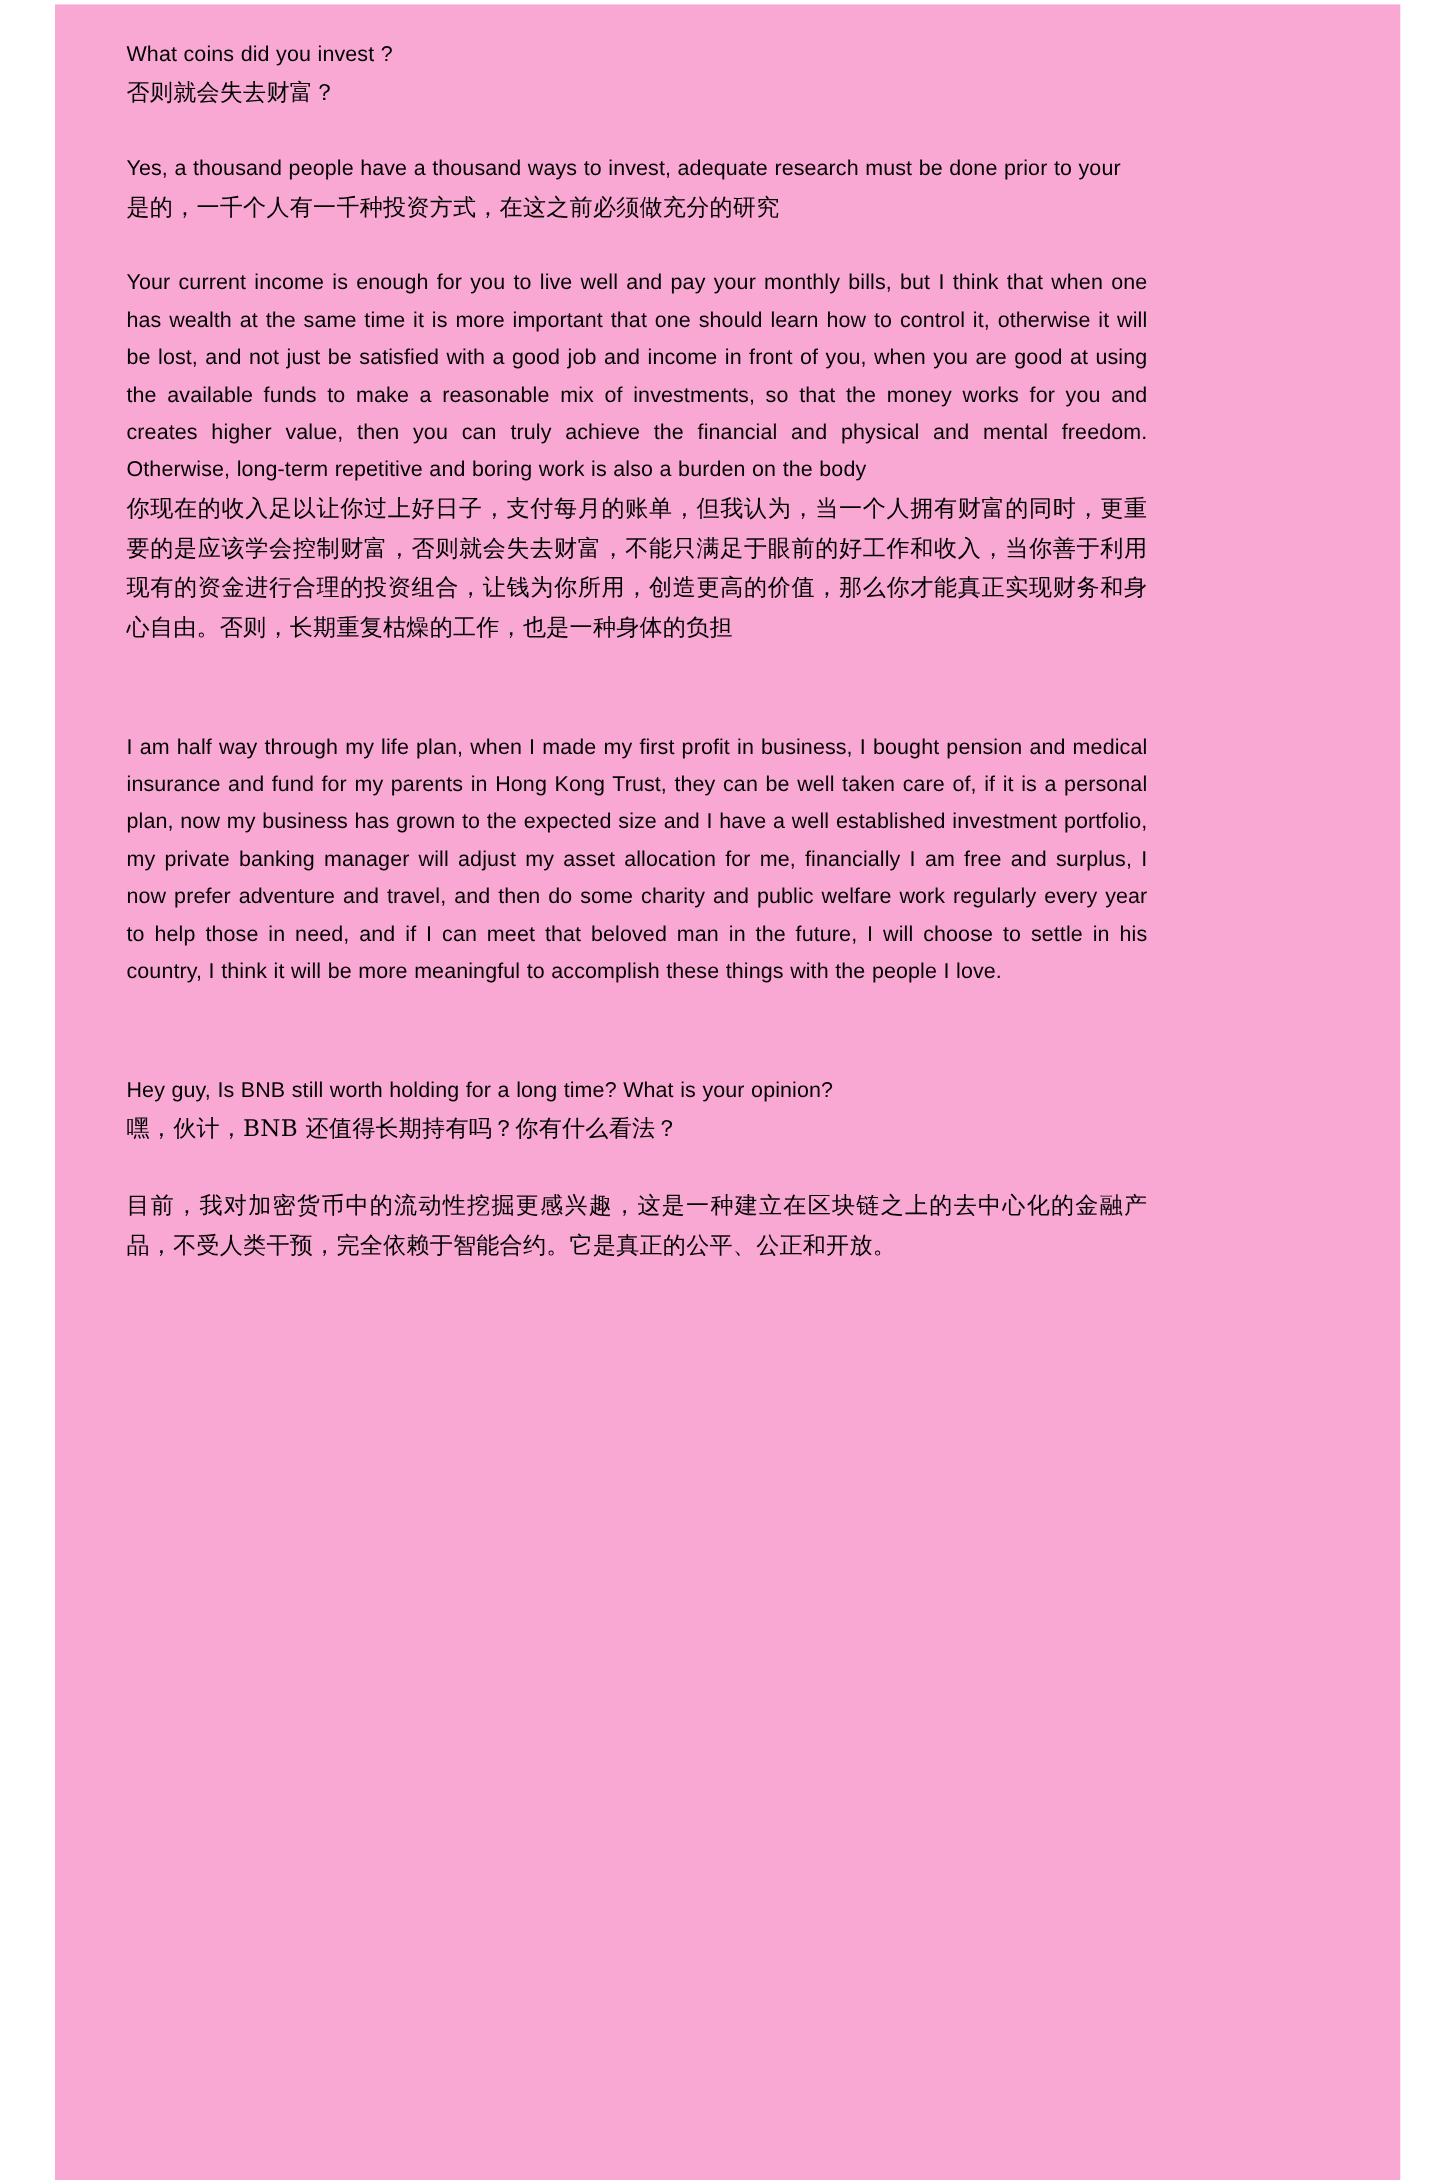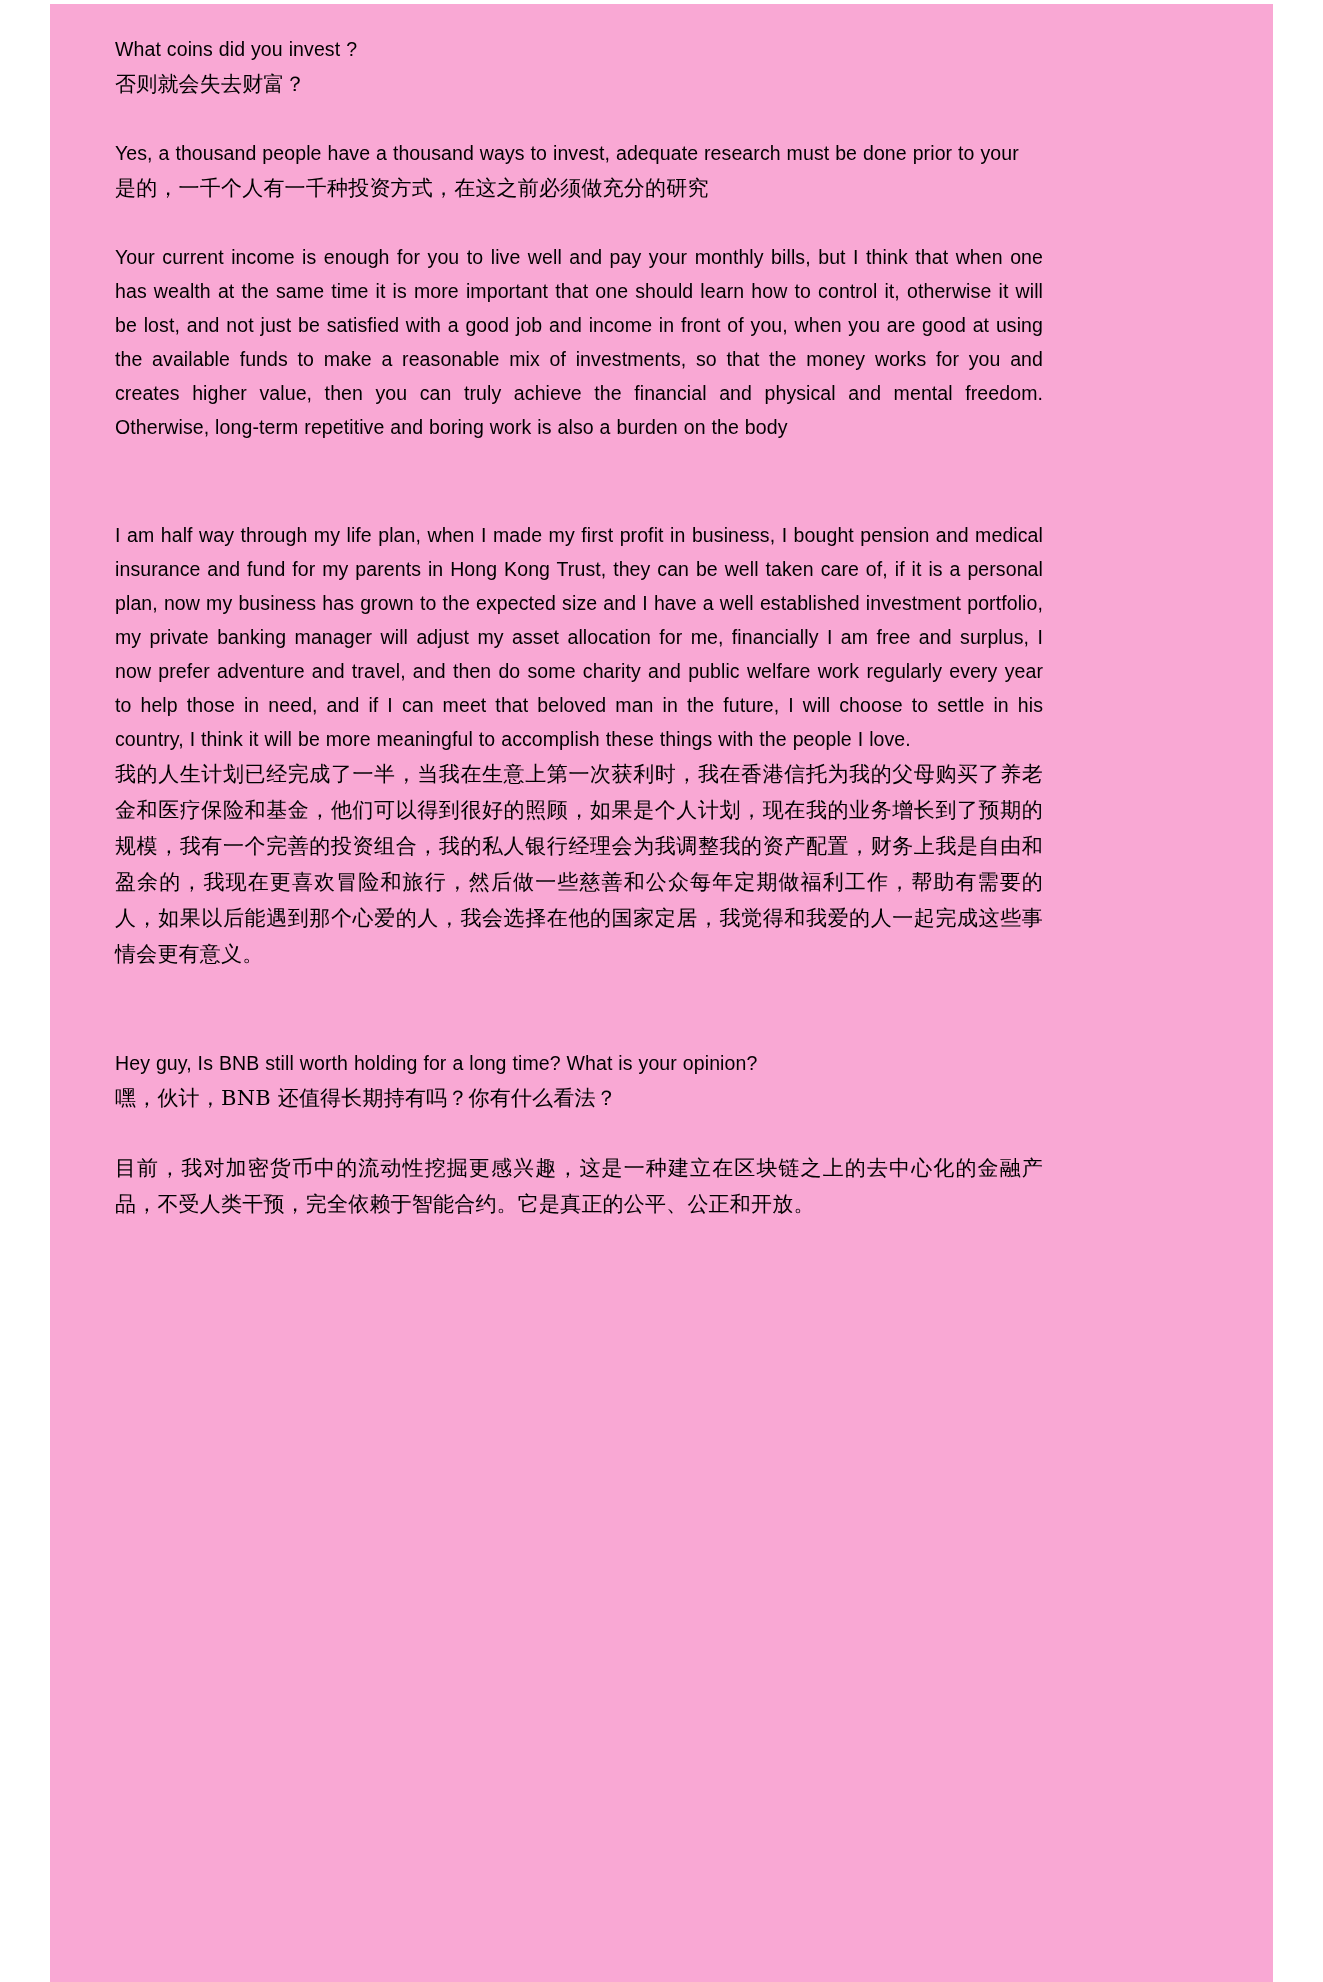--- a/index.html
+++ b/index.html
@@ -79,27 +79,27 @@
 
     <div class="pair">
       <p class="en plain">Yes, a thousand people have a thousand ways to invest, adequate research must be done prior to your</p>
       <p class="zh plain">是的，一千个人有一千种投资方式，在这之前必须做充分的研究</p>
     </div>
 
     <div class="gap-md"></div>
 
     <div class="pair">
       <p class="en justified">Your current income is enough for you to live well and pay your monthly bills, but I think that when one has wealth at the same time it is more important that one should learn how to control it, otherwise it will be lost, and not just be satisfied with a good job and income in front of you, when you are good at using the available funds to make a reasonable mix of investments, so that the money works for you and creates higher value, then you can truly achieve the financial and physical and mental freedom. Otherwise, long-term repetitive and boring work is also a burden on the body</p>
+      <p class="zh">你现在的收入足以让你过上好日子，支付每月的账单，但我认为，当一个人拥有财富的同时，更重要的是应该学会控制财富，否则就会失去财富，不能只满足于眼前的好工作和收入，当你善于利用现有的资金进行合理的投资组合，让钱为你所用，创造更高的价值，那么你才能真正实现财务和身心自由。否则，长期重复枯燥的工作，也是一种身体的负担</p>
     </div>
 
     <div class="gap-xl"></div>
 
     <div class="pair">
       <p class="en justified">I am half way through my life plan, when I made my first profit in business, I bought pension and medical insurance and fund for my parents in Hong Kong Trust, they can be well taken care of, if it is a personal plan, now my business has grown to the expected size and I have a well established investment portfolio, my private banking manager will adjust my asset allocation for me, financially I am free and surplus, I now prefer adventure and travel, and then do some charity and public welfare work regularly every year to help those in need, and if I can meet that beloved man in the future, I will choose to settle in his country, I think it will be more meaningful to accomplish these things with the people I love.</p>
-      <p class="zh">我的人生计划已经完成了一半，当我在生意上第一次获利时，我在香港信托为我的父母购买了养老金和医疗保险和基金，他们可以得到很好的照顾，如果是个人计划，现在我的业务增长到了预期的规模，我有一个完善的投资组合，我的私人银行经理会为我调整我的资产配置，财务上我是自由和盈余的，我现在更喜欢冒险和旅行，然后做一些慈善和公众每年定期做福利工作，帮助有需要的人，如果以后能遇到那个心爱的人，我会选择在他的国家定居，我觉得和我爱的人一起完成这些事情会更有意义。</p>
     </div>
 
     <div class="gap-xl"></div>
 
     <div class="pair">
       <p class="en plain">Hey guy, Is BNB still worth holding for a long time? What is your opinion?</p>
       <p class="zh plain">嘿，伙计，BNB 还值得长期持有吗？你有什么看法？</p>
     </div>
 
     <div class="gap-md"></div>

